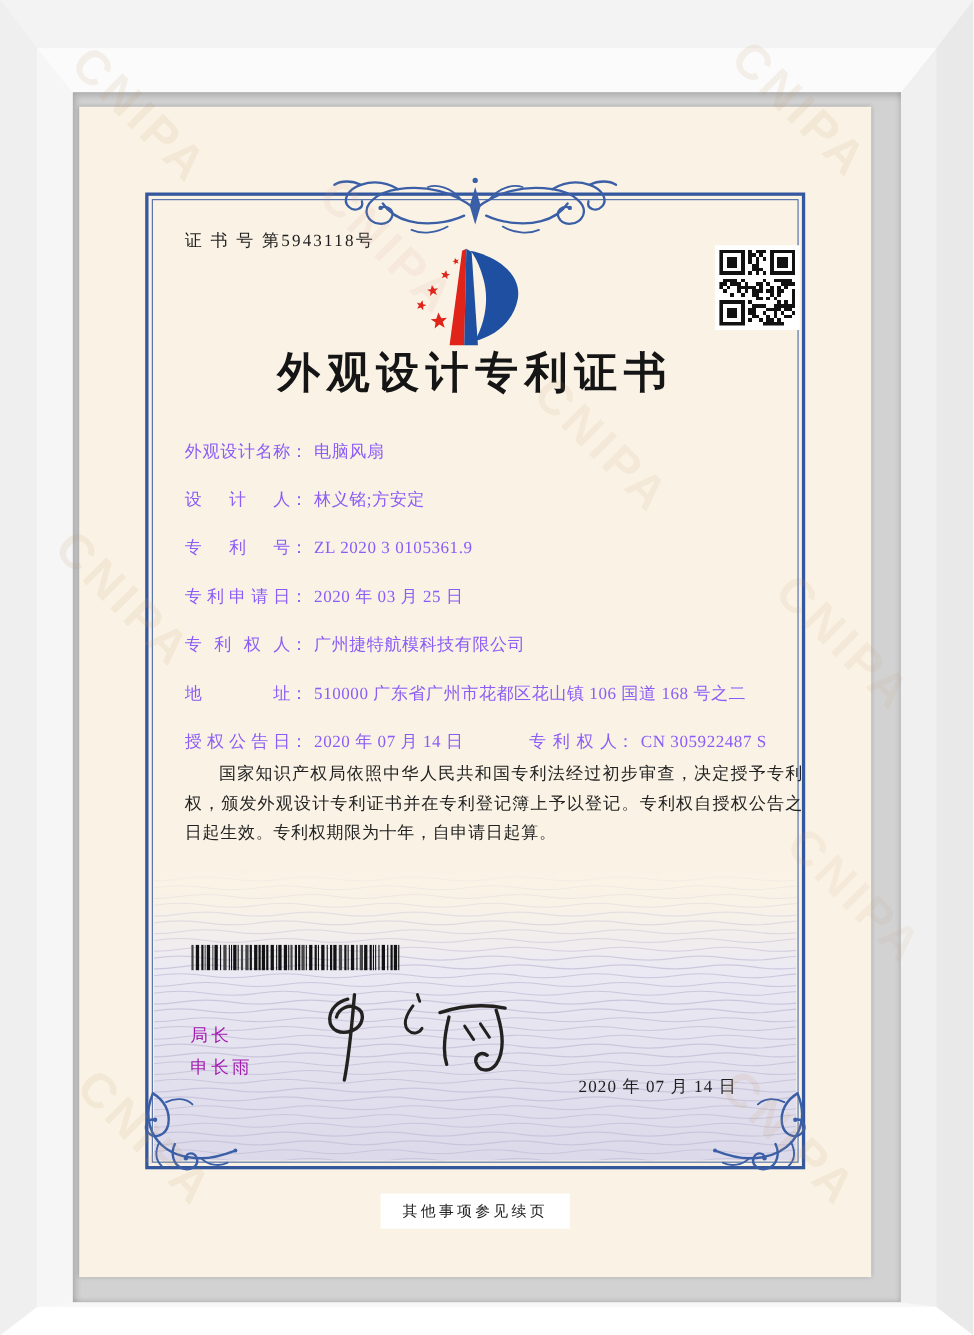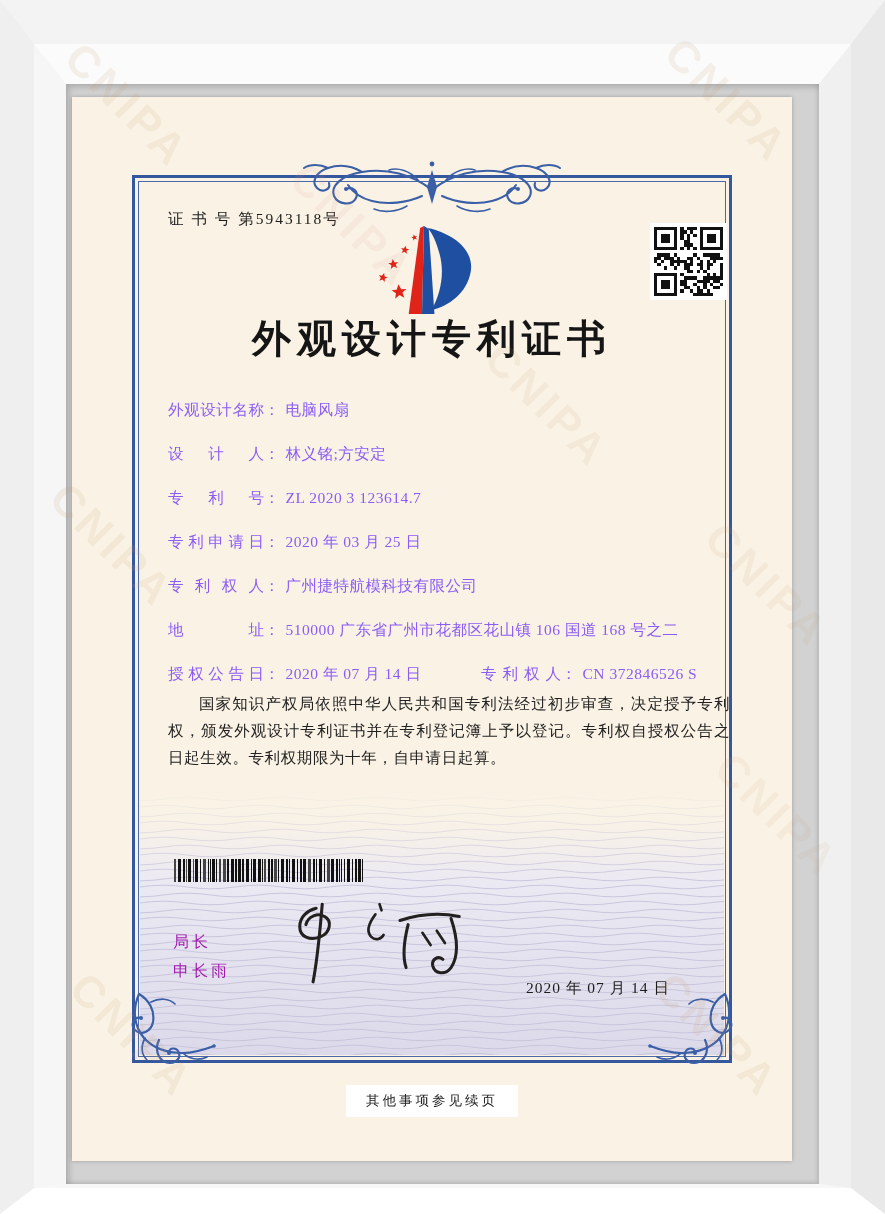--- a/index.html
+++ b/index.html
@@ -447,35 +447,35 @@
 
         <div class="cert-title">外观设计专利证书</div>
 
         <div class="frow" style="top:222px">
           <span class="flabel">外观设计名称</span><span class="fcolon">：</span><span class="fvalue">电脑风扇</span>
         </div>
         <div class="frow" style="top:266px">
           <span class="flabel">设计人</span><span class="fcolon">：</span><span class="fvalue">林义铭;方安定</span>
         </div>
         <div class="frow" style="top:310px">
-          <span class="flabel">专利号</span><span class="fcolon">：</span><span class="fvalue">ZL 2020 3 123614.7</span>
+          <span class="flabel">专利号</span><span class="fcolon">：</span><span class="fvalue">ZL 2020 3 0105361.9</span>
         </div>
         <div class="frow" style="top:354px">
           <span class="flabel">专利申请日</span><span class="fcolon">：</span><span class="fvalue">2020 年 03 月 25 日</span>
         </div>
         <div class="frow" style="top:398px">
           <span class="flabel">专利权人</span><span class="fcolon">：</span><span class="fvalue">广州捷特航模科技有限公司</span>
         </div>
         <div class="frow" style="top:442px">
           <span class="flabel">地址</span><span class="fcolon">：</span><span class="fvalue">510000 广东省广州市花都区花山镇 106 国道 168 号之二</span>
         </div>
         <div class="frow" style="top:486px">
           <span class="flabel">授权公告日</span><span class="fcolon">：</span><span class="fvalue">2020 年 07 月 14 日</span>
           <span class="grant-no">
-            <span class="flabel">专利权人</span><span class="fcolon">：</span><span class="fvalue">CN 372846526 S</span>
+            <span class="flabel">专利权人</span><span class="fcolon">：</span><span class="fvalue">CN 305922487 S</span>
           </span>
         </div>
 
         <div class="paras">
           <p>国家知识产权局依照中华人民共和国专利法经过初步审查，决定授予专利权，颁发外观设计专利证书并在专利登记簿上予以登记。专利权自授权公告之日起生效。专利权期限为十年，自申请日起算。</p>
         </div>
 
         <div class="barcode" id="barcode">
                 <span style="width: 2px; margin-right: 2px; background: rgb(68, 68, 68);"></span>
                 <span style="width: 3px; margin-right: 2px; background: rgb(17, 17, 17);"></span>

